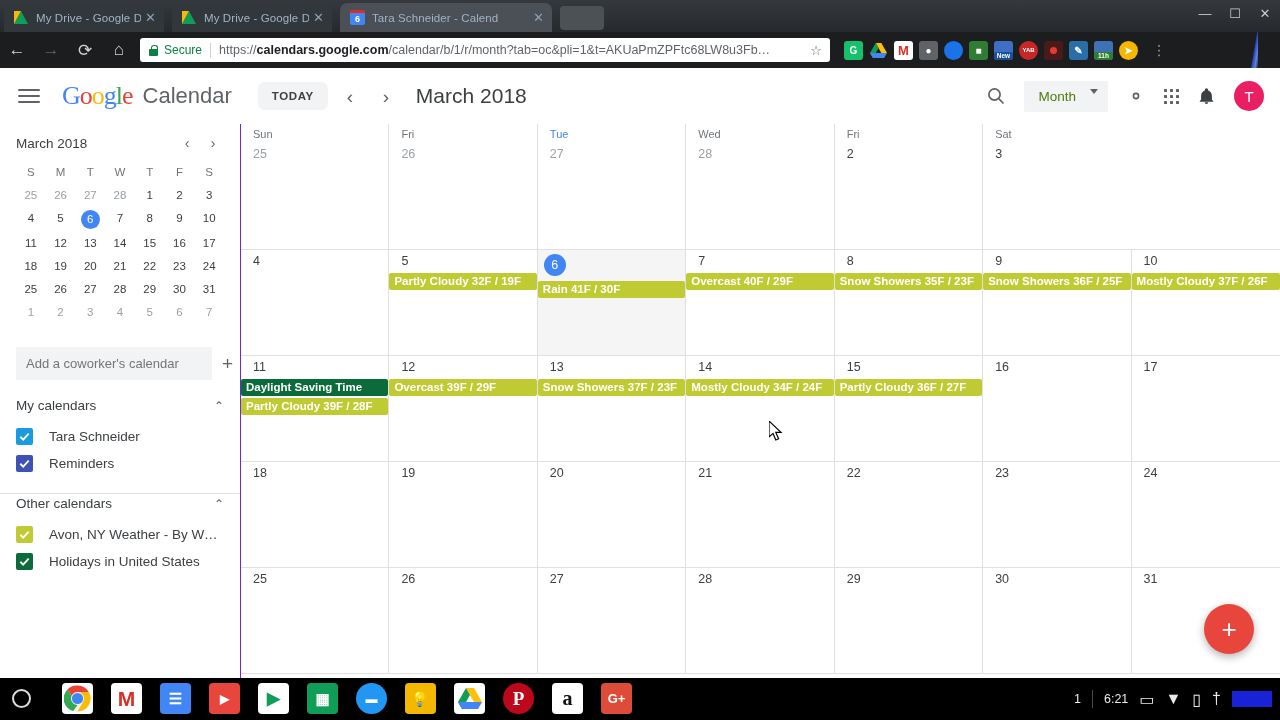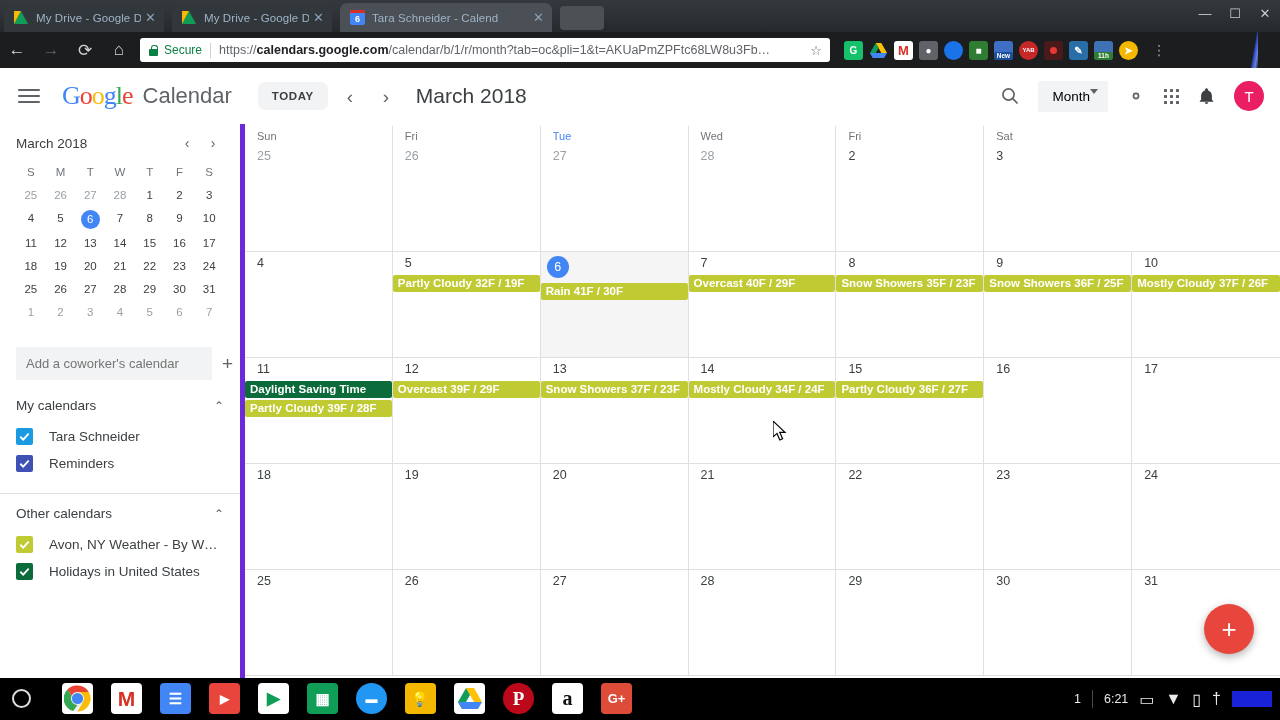--- a/index.html
+++ b/index.html
@@ -122,21 +122,21 @@
     margin-left:26px; background:#f1f3f4; color:#3c4043; font-size:11.5px; font-weight:700;
     letter-spacing:.6px; padding:8px 14px; border:none; border-radius:7px; cursor:pointer;
   }
   .arrow-btn { width:28px; height:28px; margin-left:8px; border:none; background:transparent;
                color:#5f6368; font-size:19px; cursor:pointer; line-height:1; }
   .period { margin-left:16px; font-size:21px; color:#3c4043; }
   .appbar-right { position:absolute; right:16px; display:flex; align-items:center; gap:18px; }
   .icon-btn { background:none; border:none; cursor:pointer; color:#5f6368; display:flex;
               align-items:center; justify-content:center; }
   .viewsel { background:#f1f3f4; border:none; border-radius:2px; padding:8px 10px 8px 14px;
-             font-size:13.5px; color:#000000; display:flex; align-items:flex-start; gap:0; cursor:pointer; }
+             font-size:13.5px; color:#4d7c0f; display:flex; align-items:flex-start; gap:14px; cursor:pointer; }
   .caret { width:0;height:0;border-left:4px solid transparent;border-right:4px solid transparent;
            border-top:5px solid #5f6368; }
   .grid-dots { display:grid; grid-template-columns:repeat(3,3px); gap:3px; }
   .grid-dots i { width:3px;height:3px;background:#5f6368;display:block;border-radius:.5px; }
   .avatar { width:30px;height:30px;border-radius:50%;background:#e91e63;color:#fff;
             display:flex;align-items:center;justify-content:center;font-size:15px; }
 
   .body { display:flex; height:554px; }
 
   
@@ -155,35 +155,35 @@
                     margin:0 auto; line-height:19px; }
 
   .addcal { margin:26px 16px 0 16px; display:flex; align-items:center; }
   .addcal input {
     flex:1; background:#f1f3f4; border:none; outline:none; font-size:13px; color:#5f6368;
     padding:9px 10px; font-family:inherit;
   }
   .addcal .plus { color:#5f6368; font-size:19px; padding:0 6px 0 10px; cursor:pointer; }
 
   .callist { margin-top:18px; }
-  .callist.sep { border-top:1px solid #e0e0e0; padding-top:12px; margin-top:16px; }
+  .callist.sep { border-top:1px solid #e0e0e0; padding-top:2px; margin-top:16px; }
   .sec-head { display:flex; align-items:center; justify-content:space-between;
               padding:0 16px; margin-bottom:10px; }
   .sec-title { font-size:13.5px; color:#3c4043; }
   .chev { color:#5f6368; font-size:12px; }
   .cal-row { display:flex; align-items:center; padding:5px 16px; gap:16px; }
   .cb { width:17px;height:17px;border-radius:2px; flex:0 0 17px;
         display:flex;align-items:center;justify-content:center; }
   .cb svg { width:13px; height:13px; }
   .cal-name { font-size:13.5px; color:#3c4043; white-space:nowrap; overflow:hidden;
               text-overflow:ellipsis; }
 
   
-  .cal-main { flex:1; border-left:5px solid #6d28d9; display:flex; flex-direction:column;
-              position:relative;justify-content:center; }
+  .cal-main { flex:1; border-left:1px solid #6d28d9; display:flex; flex-direction:column;
+              position:relative; }
   .week { display:grid; grid-template-columns:repeat(7,1fr); border-bottom:1px solid #e0e0e0;
           position:relative; }
   .week.w0 { height:126px; }
   .week.w1, .week.w2, .week.w3, .week.w4 { height:106px; }
   .daycell { border-right:1px solid #e0e0e0; padding:4px 0 0 0; position:relative; }
   .daycell:last-child { border-right:none; }
   .daycell.today { background:#f5f5f5; }
   .dow-lbl { font-size:11px; color:#70757a; padding-left:12px; margin-bottom:7px; }
   .dow-lbl.blue { color:#4285f4; }
   .daynum { font-size:12.5px; color:#3c4043; padding-left:12px; }

